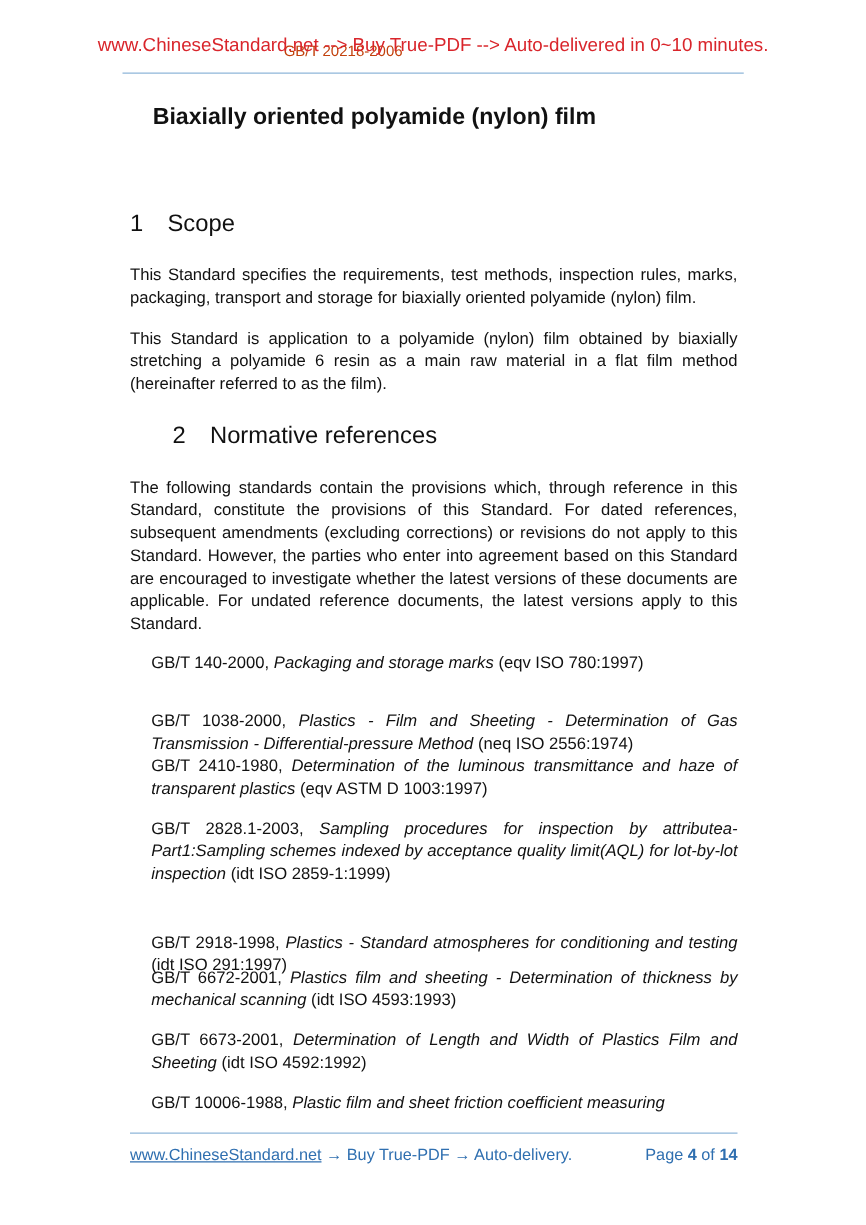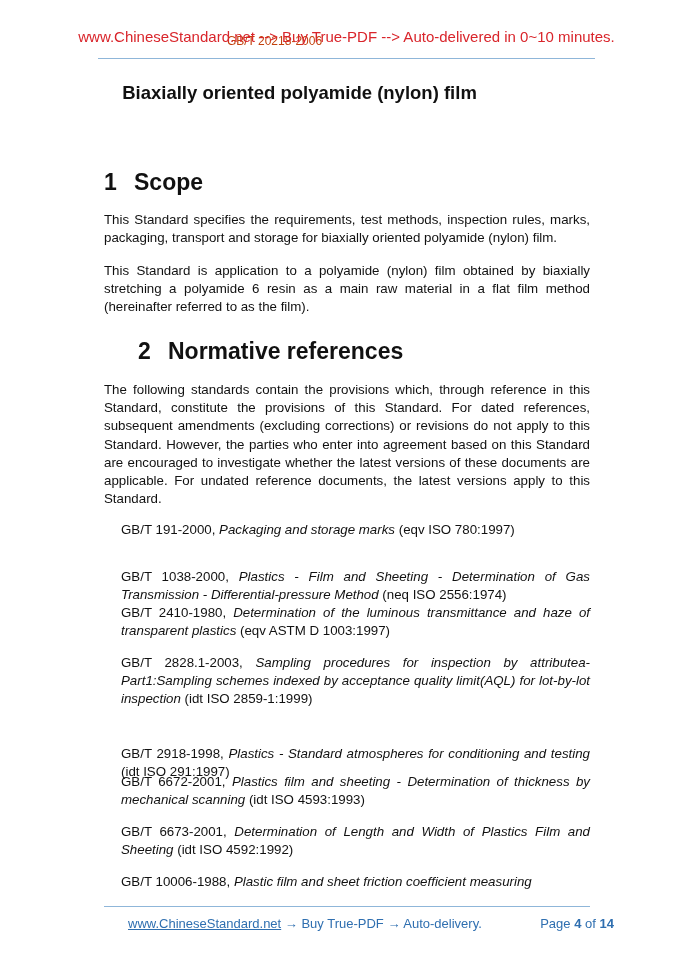--- a/index.html
+++ b/index.html
@@ -5,30 +5,30 @@
   html, body { margin:0; padding:0; background:#ffffff; }
   body { width:693px; height:980px; position:relative; overflow:hidden;
          font-family:"Liberation Sans", sans-serif; color:#111; }
   .top-banner { position:absolute; top:27px; left:0; width:693px; text-align:center;
                 color:#d9252b; font-size:15px; line-height:20px; z-index:2; white-space:nowrap; }
   .doc-code { position:absolute; top:33px; left:0; width:549px; text-align:center;
               color:#c2410c; font-size:12px; line-height:16px; z-index:1; }
   .header-rule { position:absolute; top:58px; left:98px; width:497px; height:1px; background:#8fb6d9; }
   .doc-title { position:absolute; top:82px; left:0; width:599px; text-align:center;
                font-weight:bold; font-size:18.5px; }
-  .section-heading { position:absolute; left:104px; font-weight:bold; font-size:23px; }
+  .section-heading { position:absolute; left:104px; font-weight:normal; font-size:19px; }
   .section-heading .num { display:inline-block; width:30px; }
   .para { position:absolute; left:104px; width:486px; font-size:13.3px; line-height:18.2px;
           text-align:justify; }
   .ref { position:absolute; left:121px; width:469px; font-size:13.3px; line-height:18.2px;
          text-align:justify; }
   .ref i { font-style:italic; }
   .footer-rule { position:absolute; top:906px; left:104px; width:486px; height:1px; background:#8fb6d9; }
   .footer { position:absolute; top:916px; left:104px; width:486px; font-size:13px; color:#2f6fb0;
-            display:flex; justify-content:space-between;margin-left:24px; }
+            display:flex; justify-content:space-between; }
   .footer a { color:#2f6fb0; text-decoration:underline; }
   .footer b { font-weight:bold; }
 </style>
 </head>
 <body>
 
 <div class="doc-code">GB/T 20218-2006</div>
 <div class="top-banner">www.ChineseStandard.net --&gt; Buy True-PDF --&gt; Auto-delivered in 0~10 minutes.</div>
 <div class="header-rule"></div>
 
@@ -39,21 +39,21 @@
 </div>
 <div class="para" style="top:211px;">This Standard specifies the requirements, test methods, inspection rules, marks, packaging, transport and storage for biaxially oriented polyamide (nylon) film.</div>
 <div class="para" style="top:262px;">This Standard is application to a polyamide (nylon) film obtained by biaxially stretching a polyamide 6 resin as a main raw material in a flat film method (hereinafter referred to as the film).</div>
 
 <div class="section-heading" style="top:338px;margin-left:34px;">
   <span class="num">2</span><span>Normative references</span>
 </div>
 <div class="para" style="top:381px;">The following standards contain the provisions which, through reference in this Standard, constitute the provisions of this Standard. For dated references, subsequent amendments (excluding corrections) or revisions do not apply to this Standard. However, the parties who enter into agreement based on this Standard are encouraged to investigate whether the latest versions of these documents are applicable. For undated reference documents, the latest versions apply to this Standard.</div>
 
 <div class="ref" style="top:521px;">
-  <span>GB/T 191-2000,</span> <i>Packaging and storage marks</i> <span>(eqv ISO 780:1997)</span>
+  <span>GB/T 140-2000,</span> <i>Packaging and storage marks</i> <span>(eqv ISO 780:1997)</span>
 </div>
 <div class="ref" style="top:553px;margin-top:15px;">
   <span>GB/T 1038-2000,</span> <i>Plastics - Film and Sheeting - Determination of Gas Transmission - Differential-pressure Method</i> <span>(neq ISO 2556:1974)</span>
 </div>
 <div class="ref" style="top:604px;">
   <span>GB/T 2410-1980,</span> <i>Determination of the luminous transmittance and haze of transparent plastics</i> <span>(eqv ASTM D 1003:1997)</span>
 </div>
 <div class="ref" style="top:654px;">
   <span>GB/T 2828.1-2003,</span> <i>Sampling procedures for inspection by attributea-Part1:Sampling schemes indexed by acceptance quality limit(AQL) for lot-by-lot inspection</i> <span>(idt ISO 2859-1:1999)</span>
 </div>

